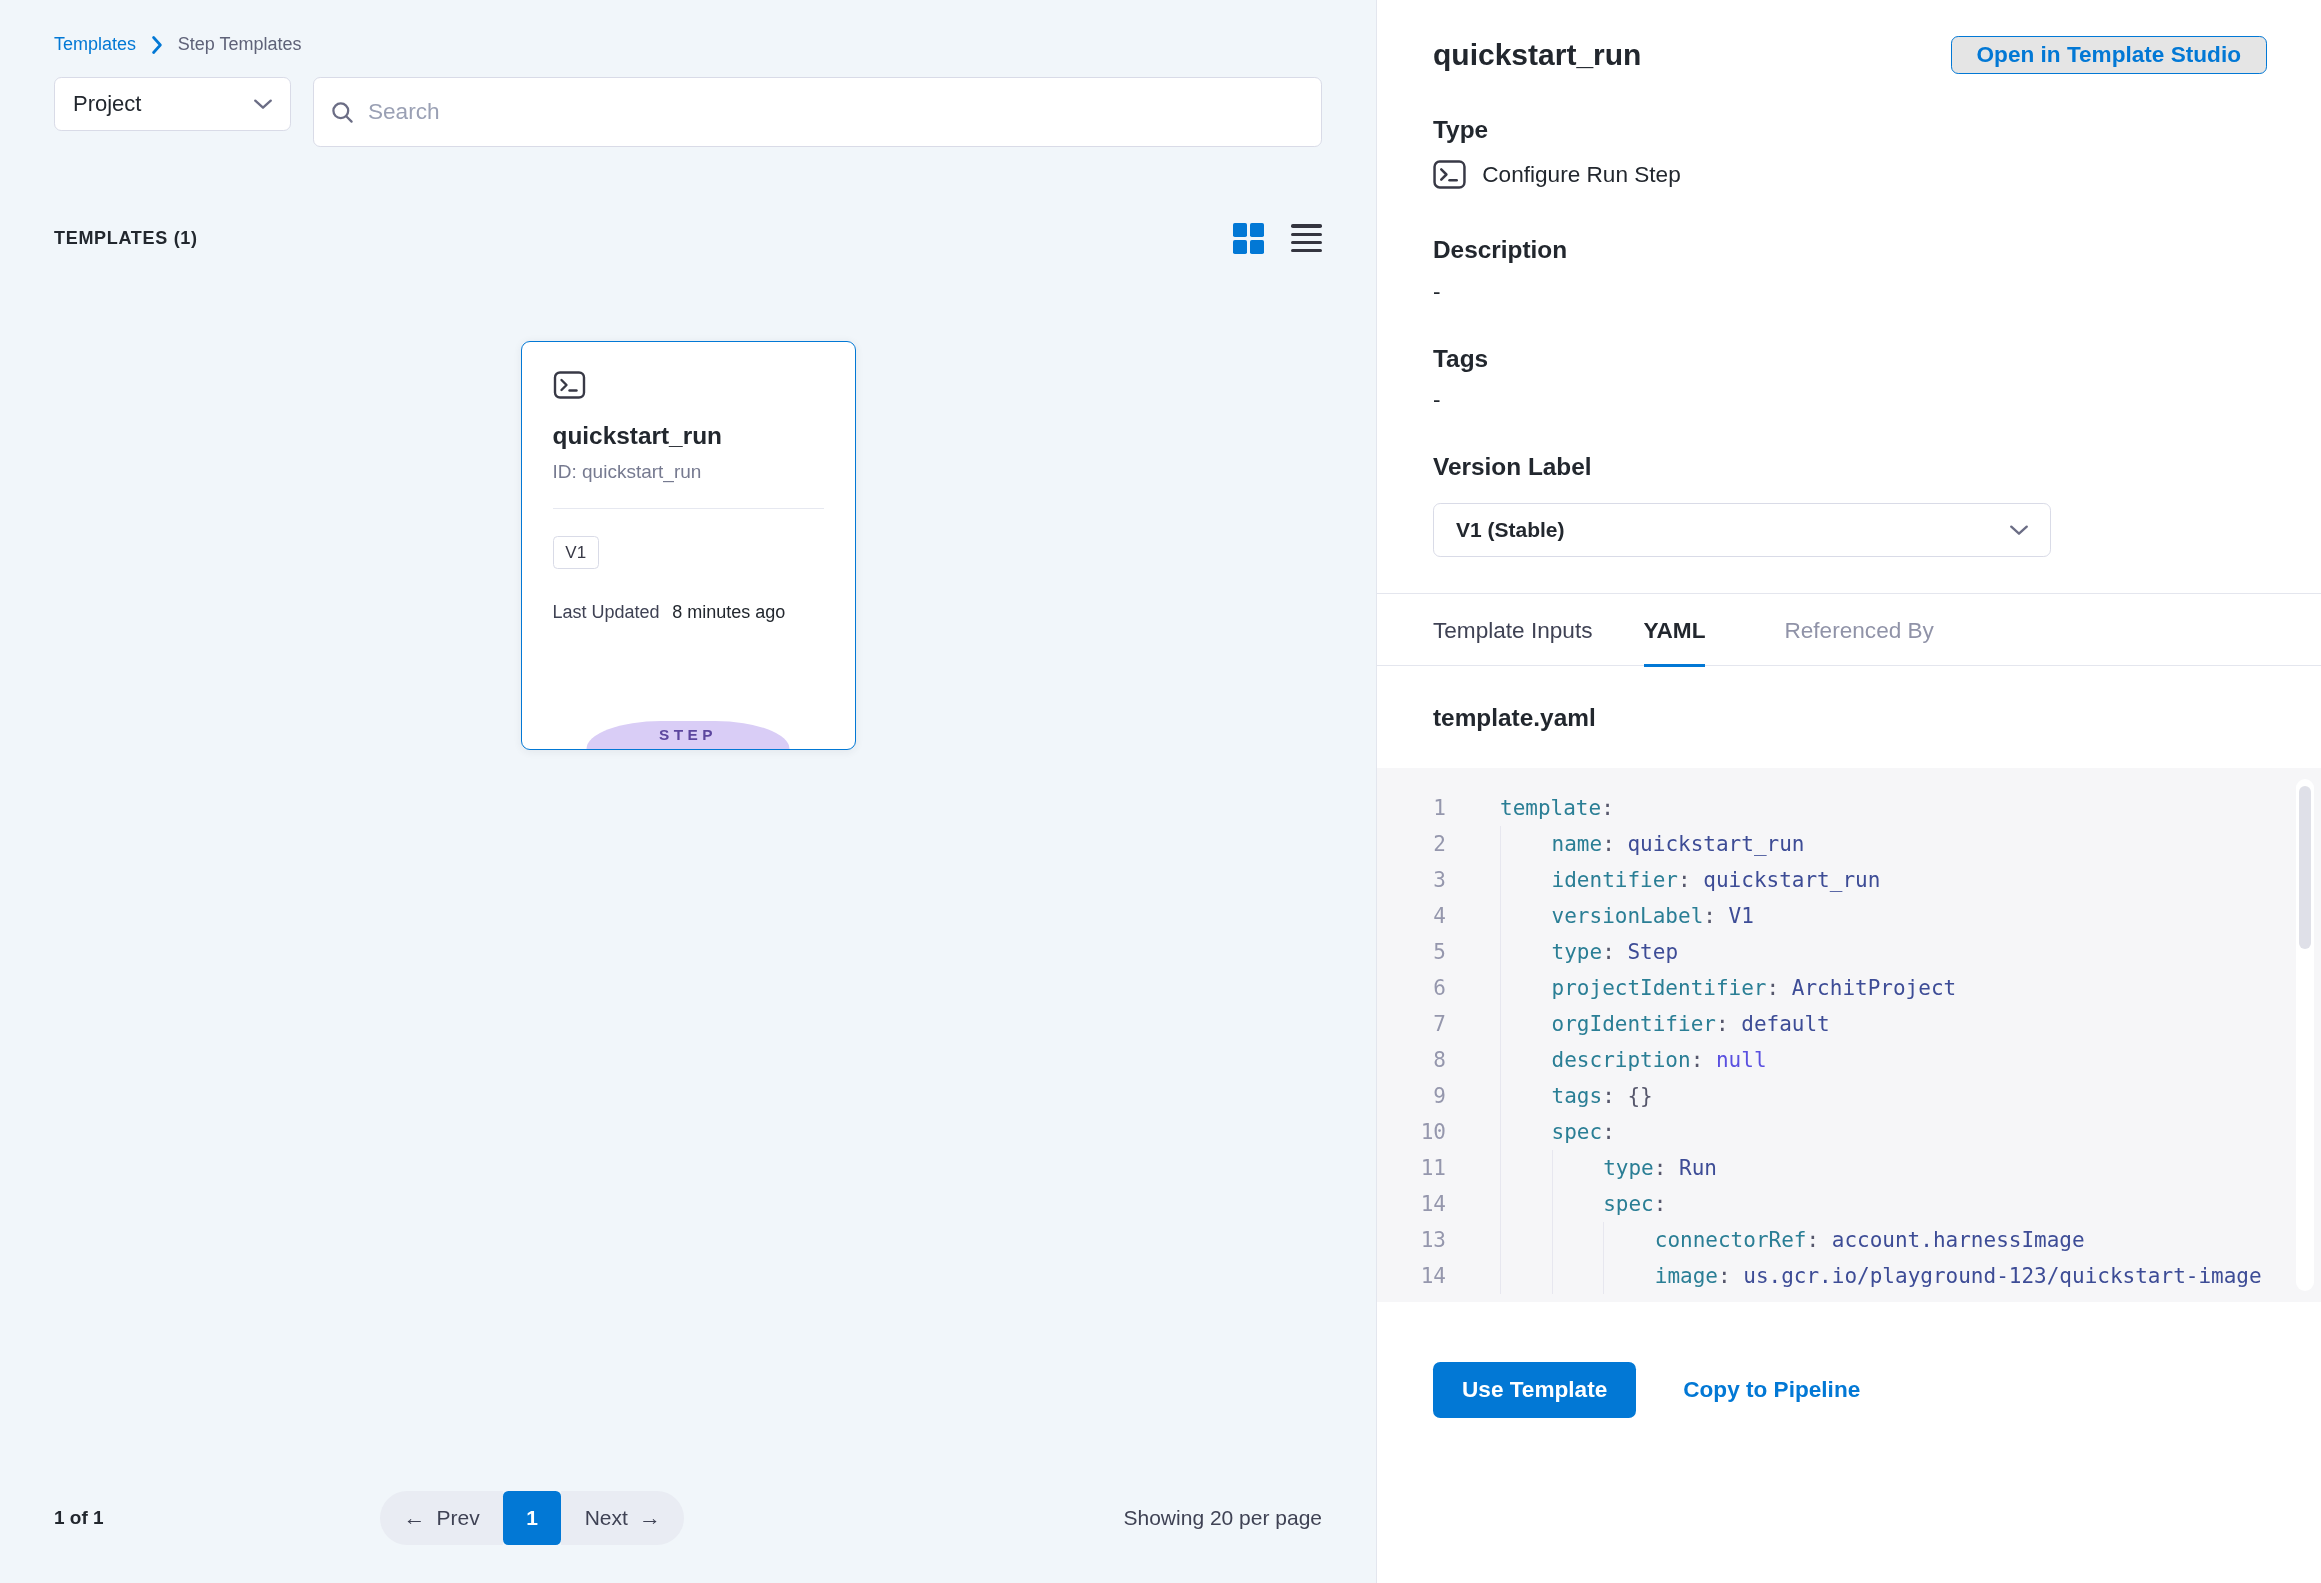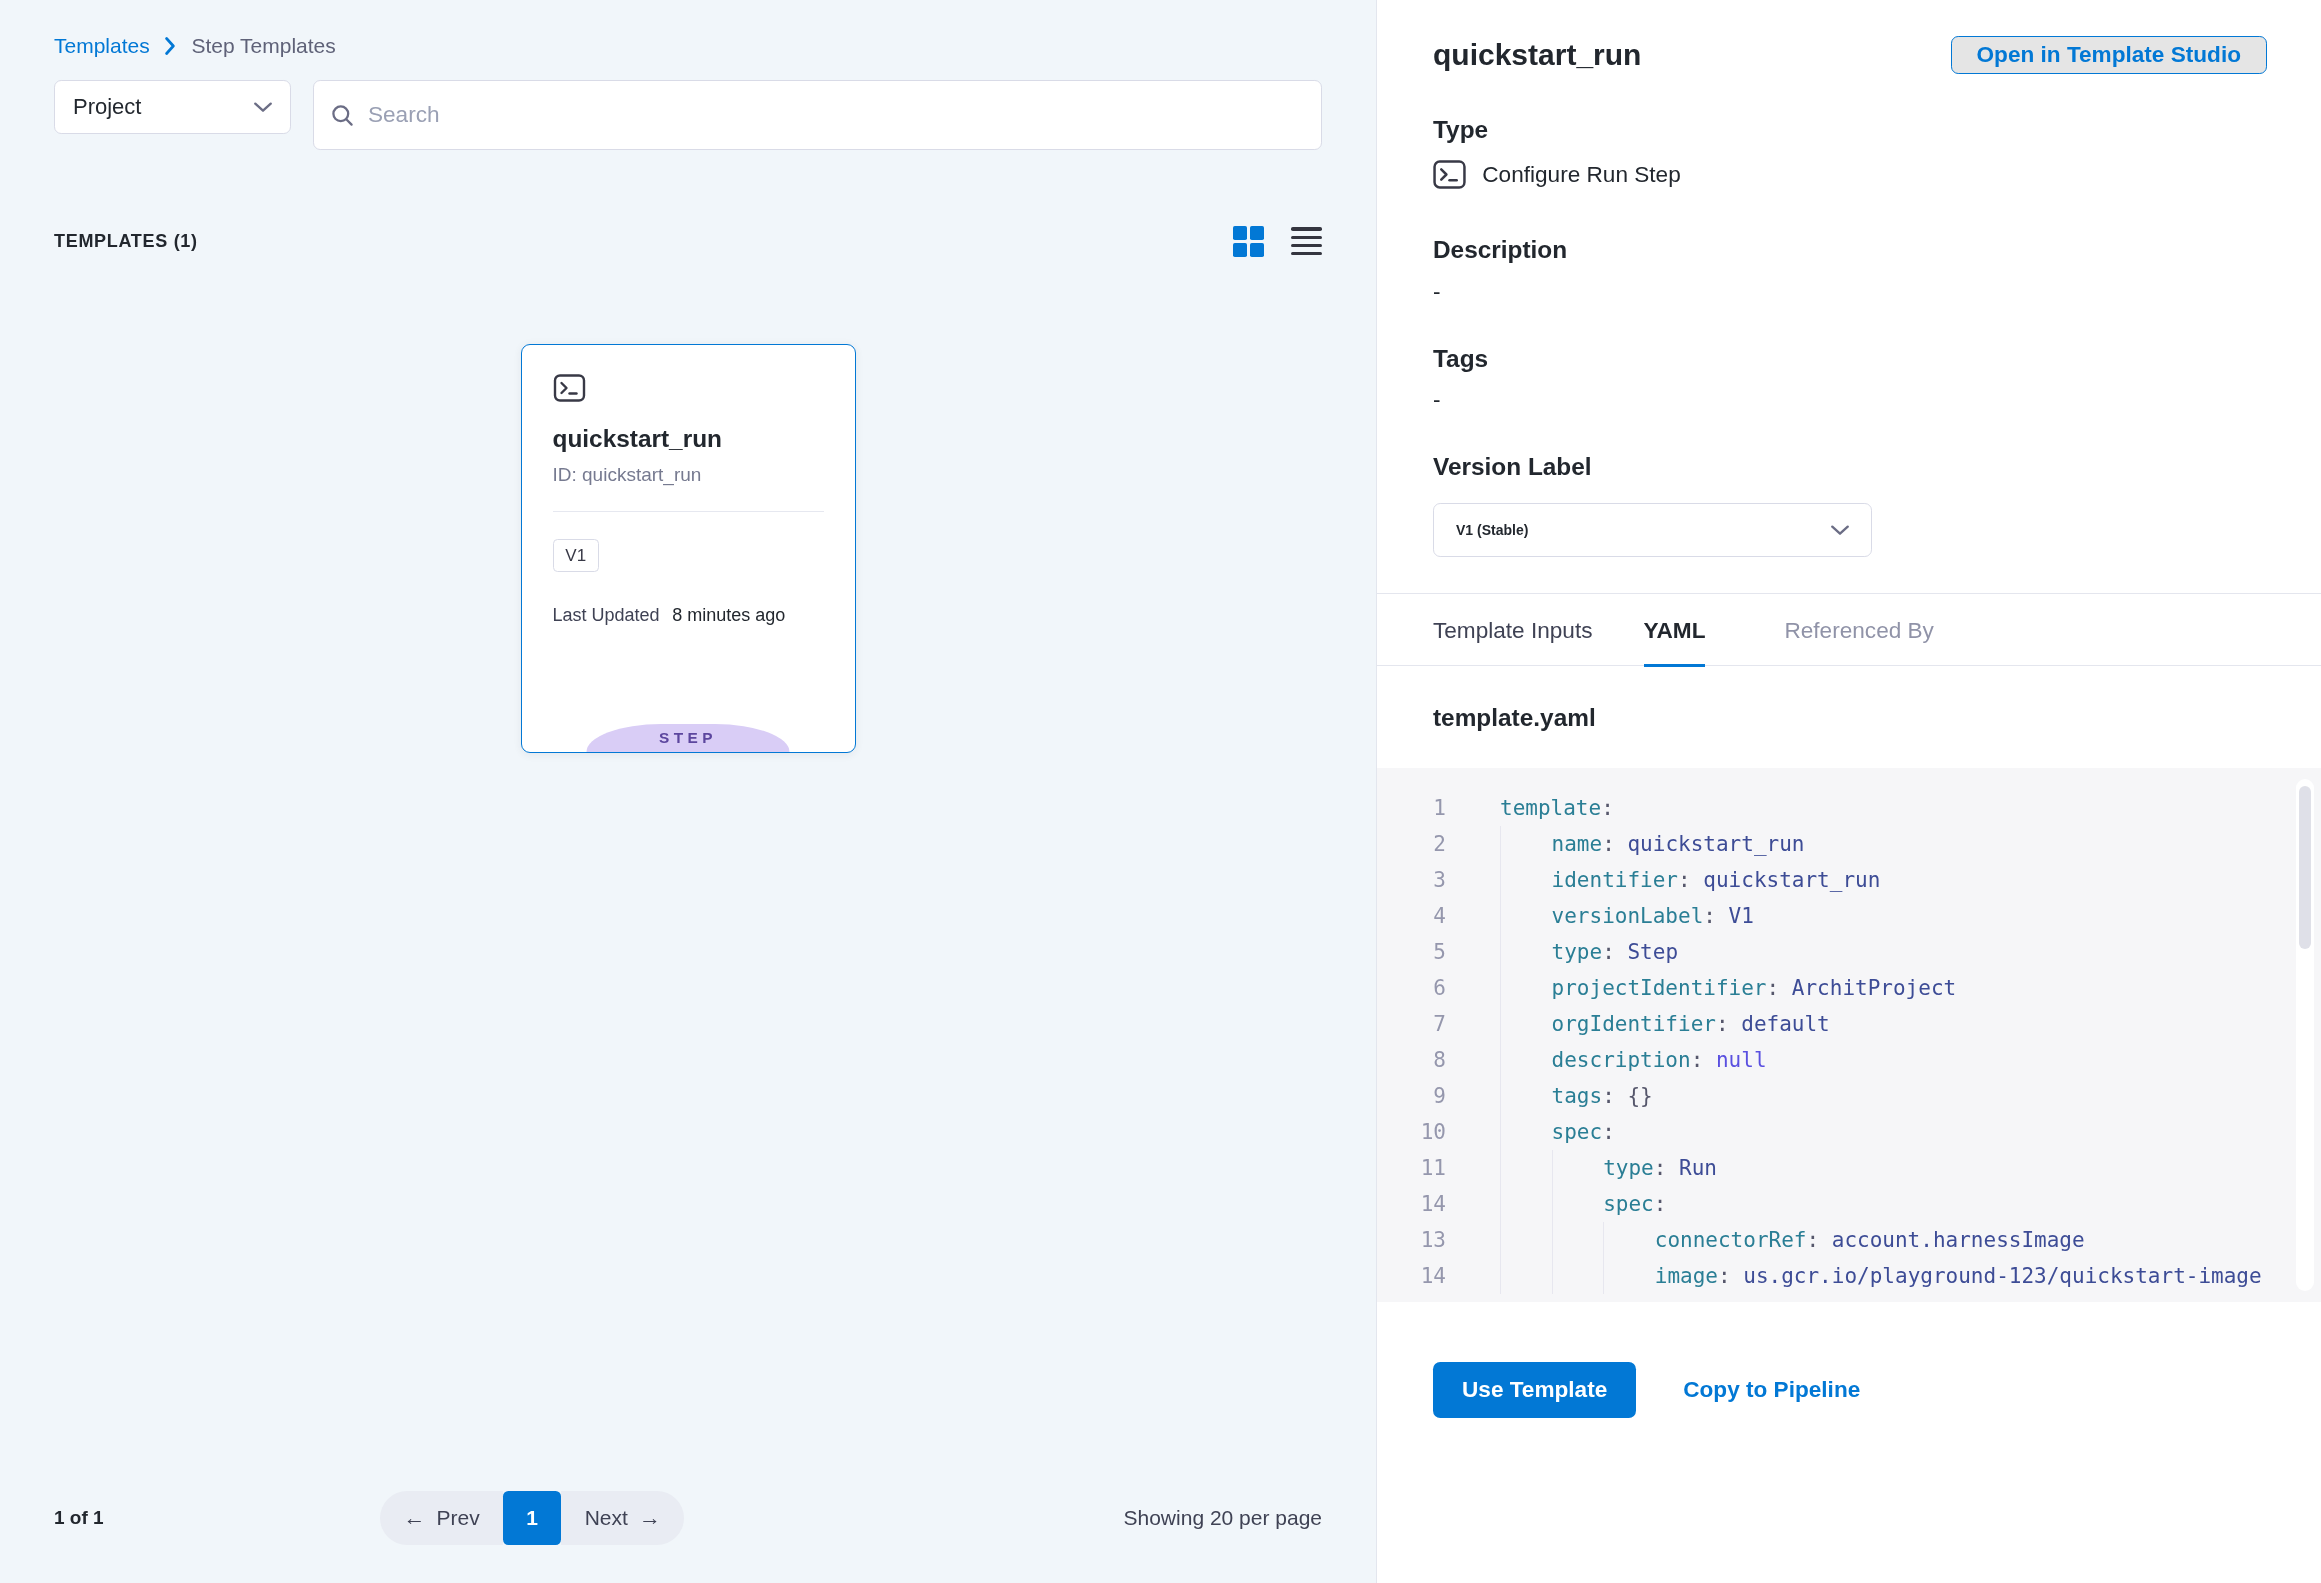--- a/index.html
+++ b/index.html
@@ -14,21 +14,21 @@
 
   
   .left-panel {
     width: 1377px; height: 100%;
     background: #f1f6fa;
     position: relative;
     padding: 0 54px;
     border-right: 0.9px solid #e3e6ee;
     flex: 0 0 auto;
   }
-  .breadcrumb { display: flex; align-items: center; gap: 14.5px; padding-top: 34px; font-size: 21px; }
+  .breadcrumb { display: flex; align-items: center; gap: 14.5px; padding-top: 34px; font-size: 18px; }
   .bc-root { color: #0278d5; cursor: pointer; }
   .bc-current { color: #5f6278; }
 
   .controls { display: flex; gap: 22px; margin-top: 22px; }
   .scope-select {
     width: 237px; height: 54px; background: #fff; border: 0.9px solid #d9dbe7; border-radius: 7.2px;
     display: flex; align-items: center; justify-content: space-between; padding: 0 18px;
     font-size: 22px; color: #22272e; cursor: pointer;
   }
   .search-box {
@@ -95,23 +95,23 @@
   .rp-tab { font-size: 22.6px; padding-bottom: 22px; cursor: pointer; }
   .rp-tab.active { color: #22272e; font-weight: 700; border-bottom: 3.6px solid #0278d5; margin-bottom: -1.8px; }
   .rp-tab.inactive { color: #0278d5; }
 
   .details { padding: 42px 56px 0; }
   .sec-label { font-size: 24.4px; font-weight: 700; color: #22272e; }
   .type-row { display: flex; align-items: center; gap: 16.3px; margin-top: 16.3px; margin-bottom: 47px; }
   .type-text { font-size: 22.6px; color: #22272e; }
   .sec-value { font-size: 22.6px; color: #22272e; margin-top: 14.5px; margin-bottom: 40px; }
   .version-select {
-    margin-top: 22px; width: 439px; height: 54px; border: 0.9px solid #d9dbe7; border-radius: 7.2px;
+    margin-top: 22px; width: 618px; height: 54px; border: 0.9px solid #d9dbe7; border-radius: 7.2px;
     background: #fff; display: flex; align-items: center; justify-content: space-between;
-    padding: 0 22px; font-size: 14px; font-weight: 600; color: #22272e; cursor: pointer;
+    padding: 0 22px; font-size: 21px; font-weight: 600; color: #22272e; cursor: pointer;
   }
 
   .sub-tabs { display: flex; gap: 51px; margin-top: 36px; padding-left: 56px; border-top: 0.9px solid #e4e6ee; border-bottom: 1.8px solid #e4e6ee; }
   .sub-tab { font-size: 22.6px; padding: 23.5px 0 20px; cursor: pointer; }
   .sub-tab.t1 { color: #3f4254; }
   .sub-tab.active { color: #22272e; font-weight: 700; border-bottom: 3.6px solid #0278d5; margin-bottom: -1.8px; }
   .sub-tab.t3 { color: #9093a8; margin-left: 28px; }
 
   .yaml-title { padding: 38px 0 36px 56px; font-size: 24.4px; font-weight: 700; color: #22272e; }
 

